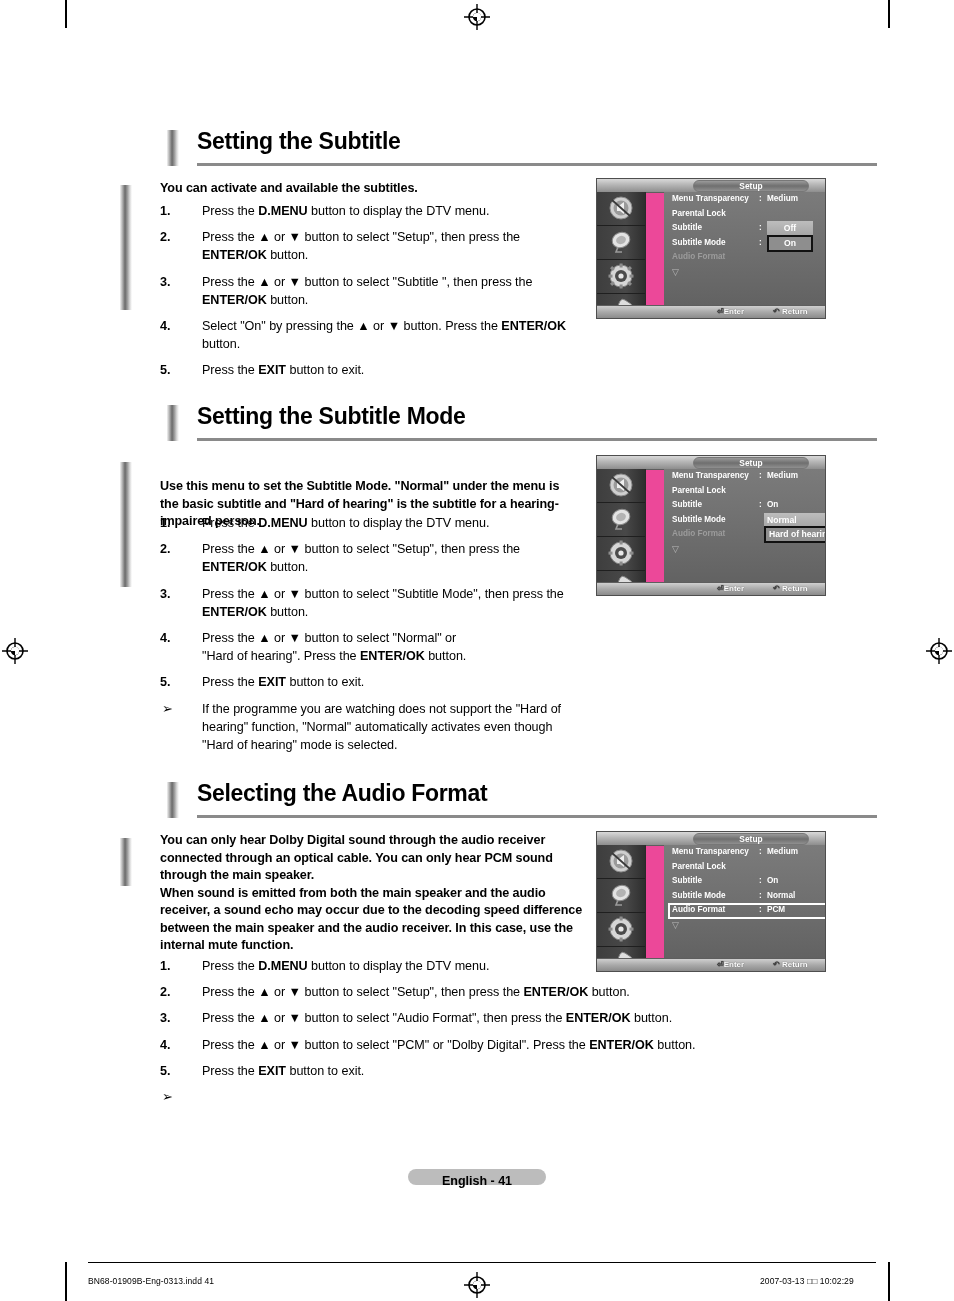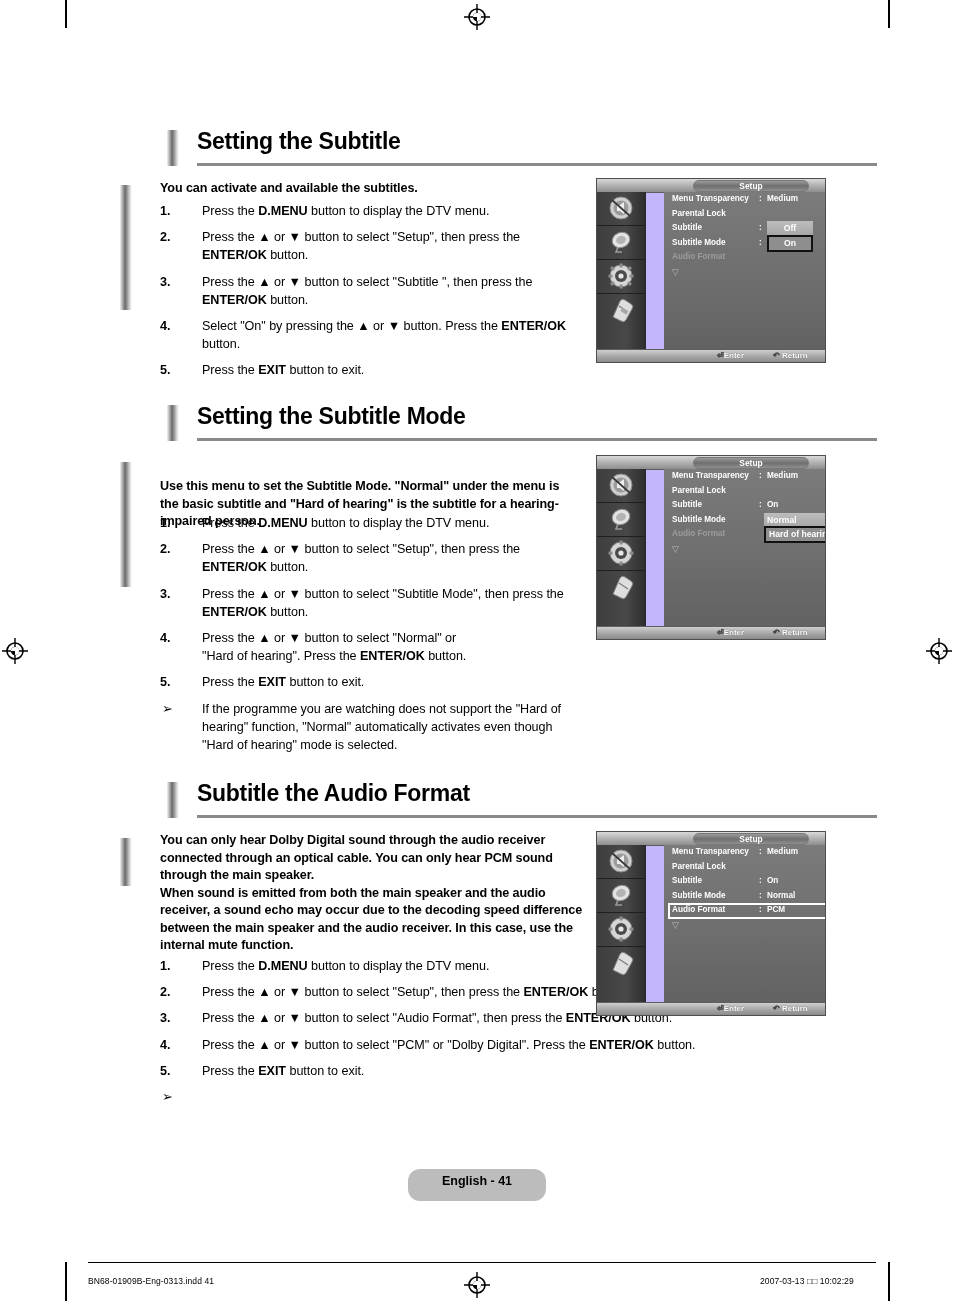--- a/index.html
+++ b/index.html
@@ -75,23 +75,23 @@
     position: absolute; left: 0; top: 0;
     width: 26px; text-align: left;
     font-weight: bold;
   }
   .step .num.bullet { font-weight: normal; font-size: 13px; left: 2px; }
   .step b { font-weight: bold; }
 
   
   .osd {
     position: absolute;
-    width: 230px; height: 185px;
+    width: 230px; height: 141px;
     border: 1px solid #4e4e4e;
-    background: #c4b5fd;
+    background: #ec4899;
     box-sizing: border-box;
     font-size: 8.2px;
     overflow: hidden;
   }
   .osd-top {
     position: absolute; left: 0; top: 0; right: 0; height: 13px;
     background: linear-gradient(to bottom, #d9d9d9 0%, #b5b5b5 45%, #8e8e8e 100%);
     border-bottom: 1px solid #5e5e5e;
   }
   .osd-title-pill {
@@ -174,21 +174,21 @@
   .row-box {
     position: absolute;
     border: 2px solid #ffffff;
     box-sizing: border-box;
   }
 
   
   #page-badge {
     position: absolute;
     left: 408px; top: 1169px;
-    width: 138px; height: 32px;
+    width: 138px; height: 16px;
     border-radius: 12px;
     background: #bcbcbc;
     color: #000;
     font-size: 12.5px; font-weight: bold;
     text-align: center; line-height: 24px;
   }
 
   
   #imp-rule {
     position: absolute; left: 88px; top: 1262px;
@@ -423,21 +423,21 @@
       <div class="hint h1"><span class="glyph">↕</span> <span>Move</span></div>
       <div class="hint h2"><span class="glyph">⏎</span><span>Enter</span></div>
       <div class="hint h3"><span class="glyph">↶</span> <span>Return</span></div>
     </div>
   </div>
 
   <div class="sec-sidebar" style="top:838px; height:48px;"></div>
   <div class="section" style="top:782px;">
     <div class="sec-head">
       <div class="sec-bar"></div>
-      <div class="sec-title">Subtitle the Audio Format</div>
+      <div class="sec-title">Selecting the Audio Format</div>
       <div class="sec-rule"></div>
     </div>
   </div>
   <div class="lead" style="left:160px; top:832px; width:425px;">You can only hear Dolby Digital sound through the audio receiver connected through an optical cable. You can only hear PCM sound through the main speaker.<br>When sound is emitted from both the main speaker and the audio receiver, a sound echo may occur due to the decoding speed difference between the main speaker and the audio receiver. In this case, use the internal mute function.</div>
   <div class="steps" style="left:160px; top:957px; width:660px;">
       <div class="step"><span class="num">1.</span><span>Press the <b>D.MENU</b> button to display the DTV menu.</span></div>
       <div class="step"><span class="num">2.</span><span>Press the ▲ or ▼ button to select "Setup", then press the <b>ENTER/OK</b> button.</span></div>
       <div class="step"><span class="num">3.</span><span>Press the ▲ or ▼ button to select "Audio Format", then press the <b>ENTER/OK</b> button.</span></div>
       <div class="step"><span class="num">4.</span><span>Press the ▲ or ▼ button to select "PCM" or "Dolby Digital". Press the <b>ENTER/OK</b> button.</span></div>
       <div class="step"><span class="num">5.</span><span>Press the <b>EXIT</b> button to exit.</span></div>

